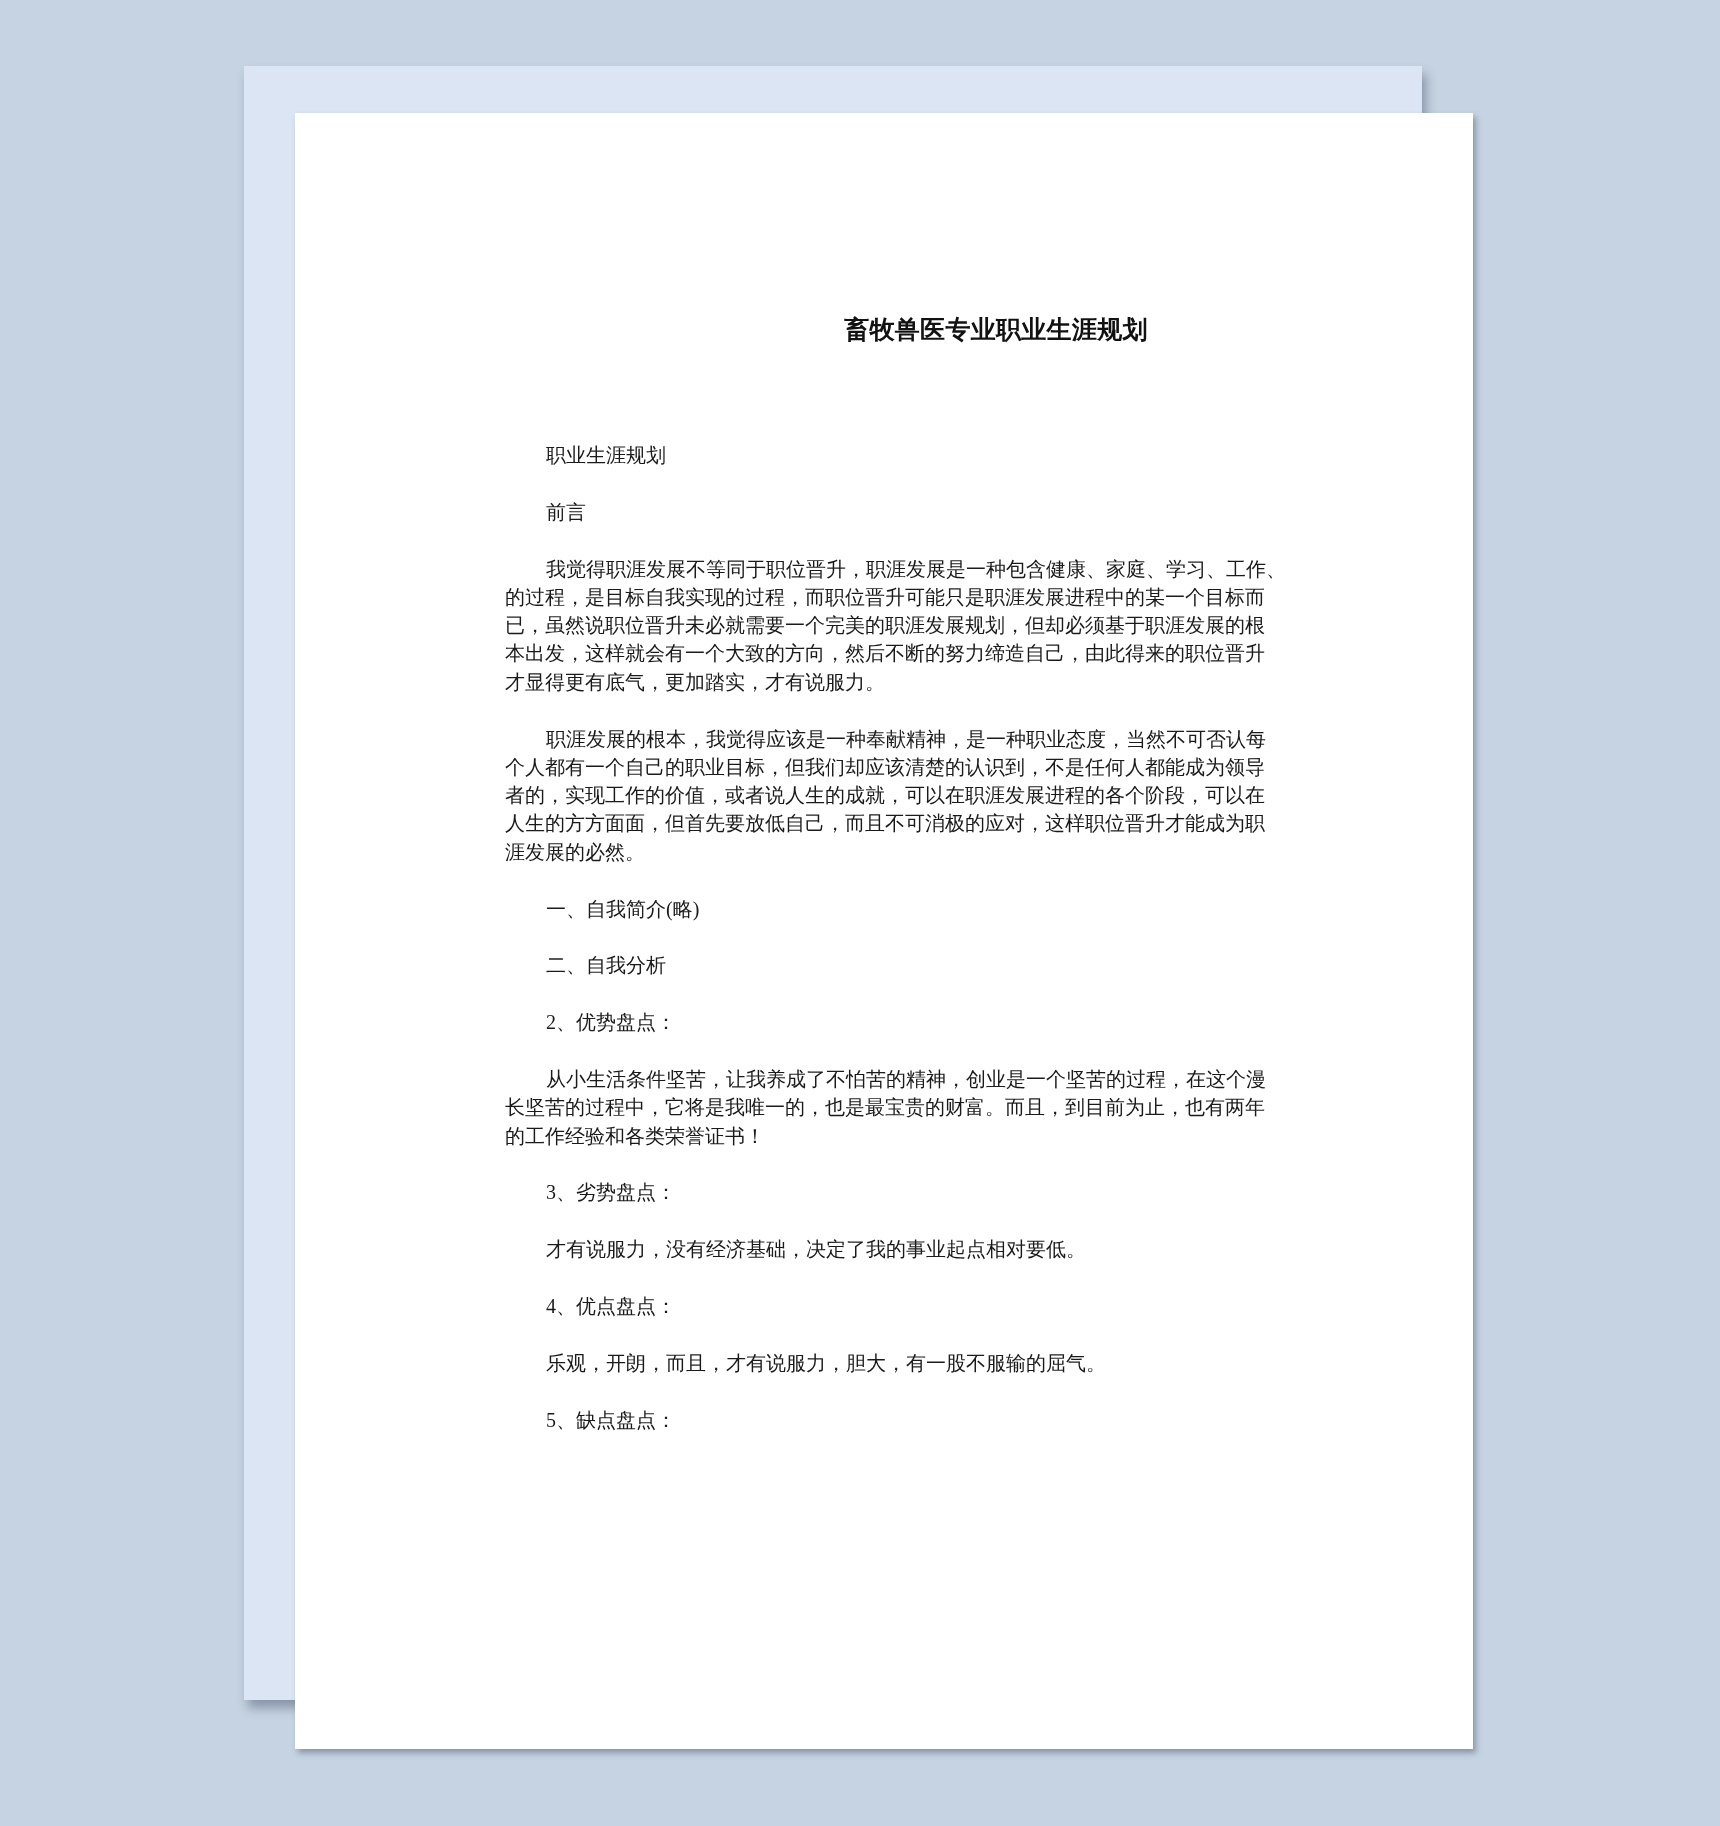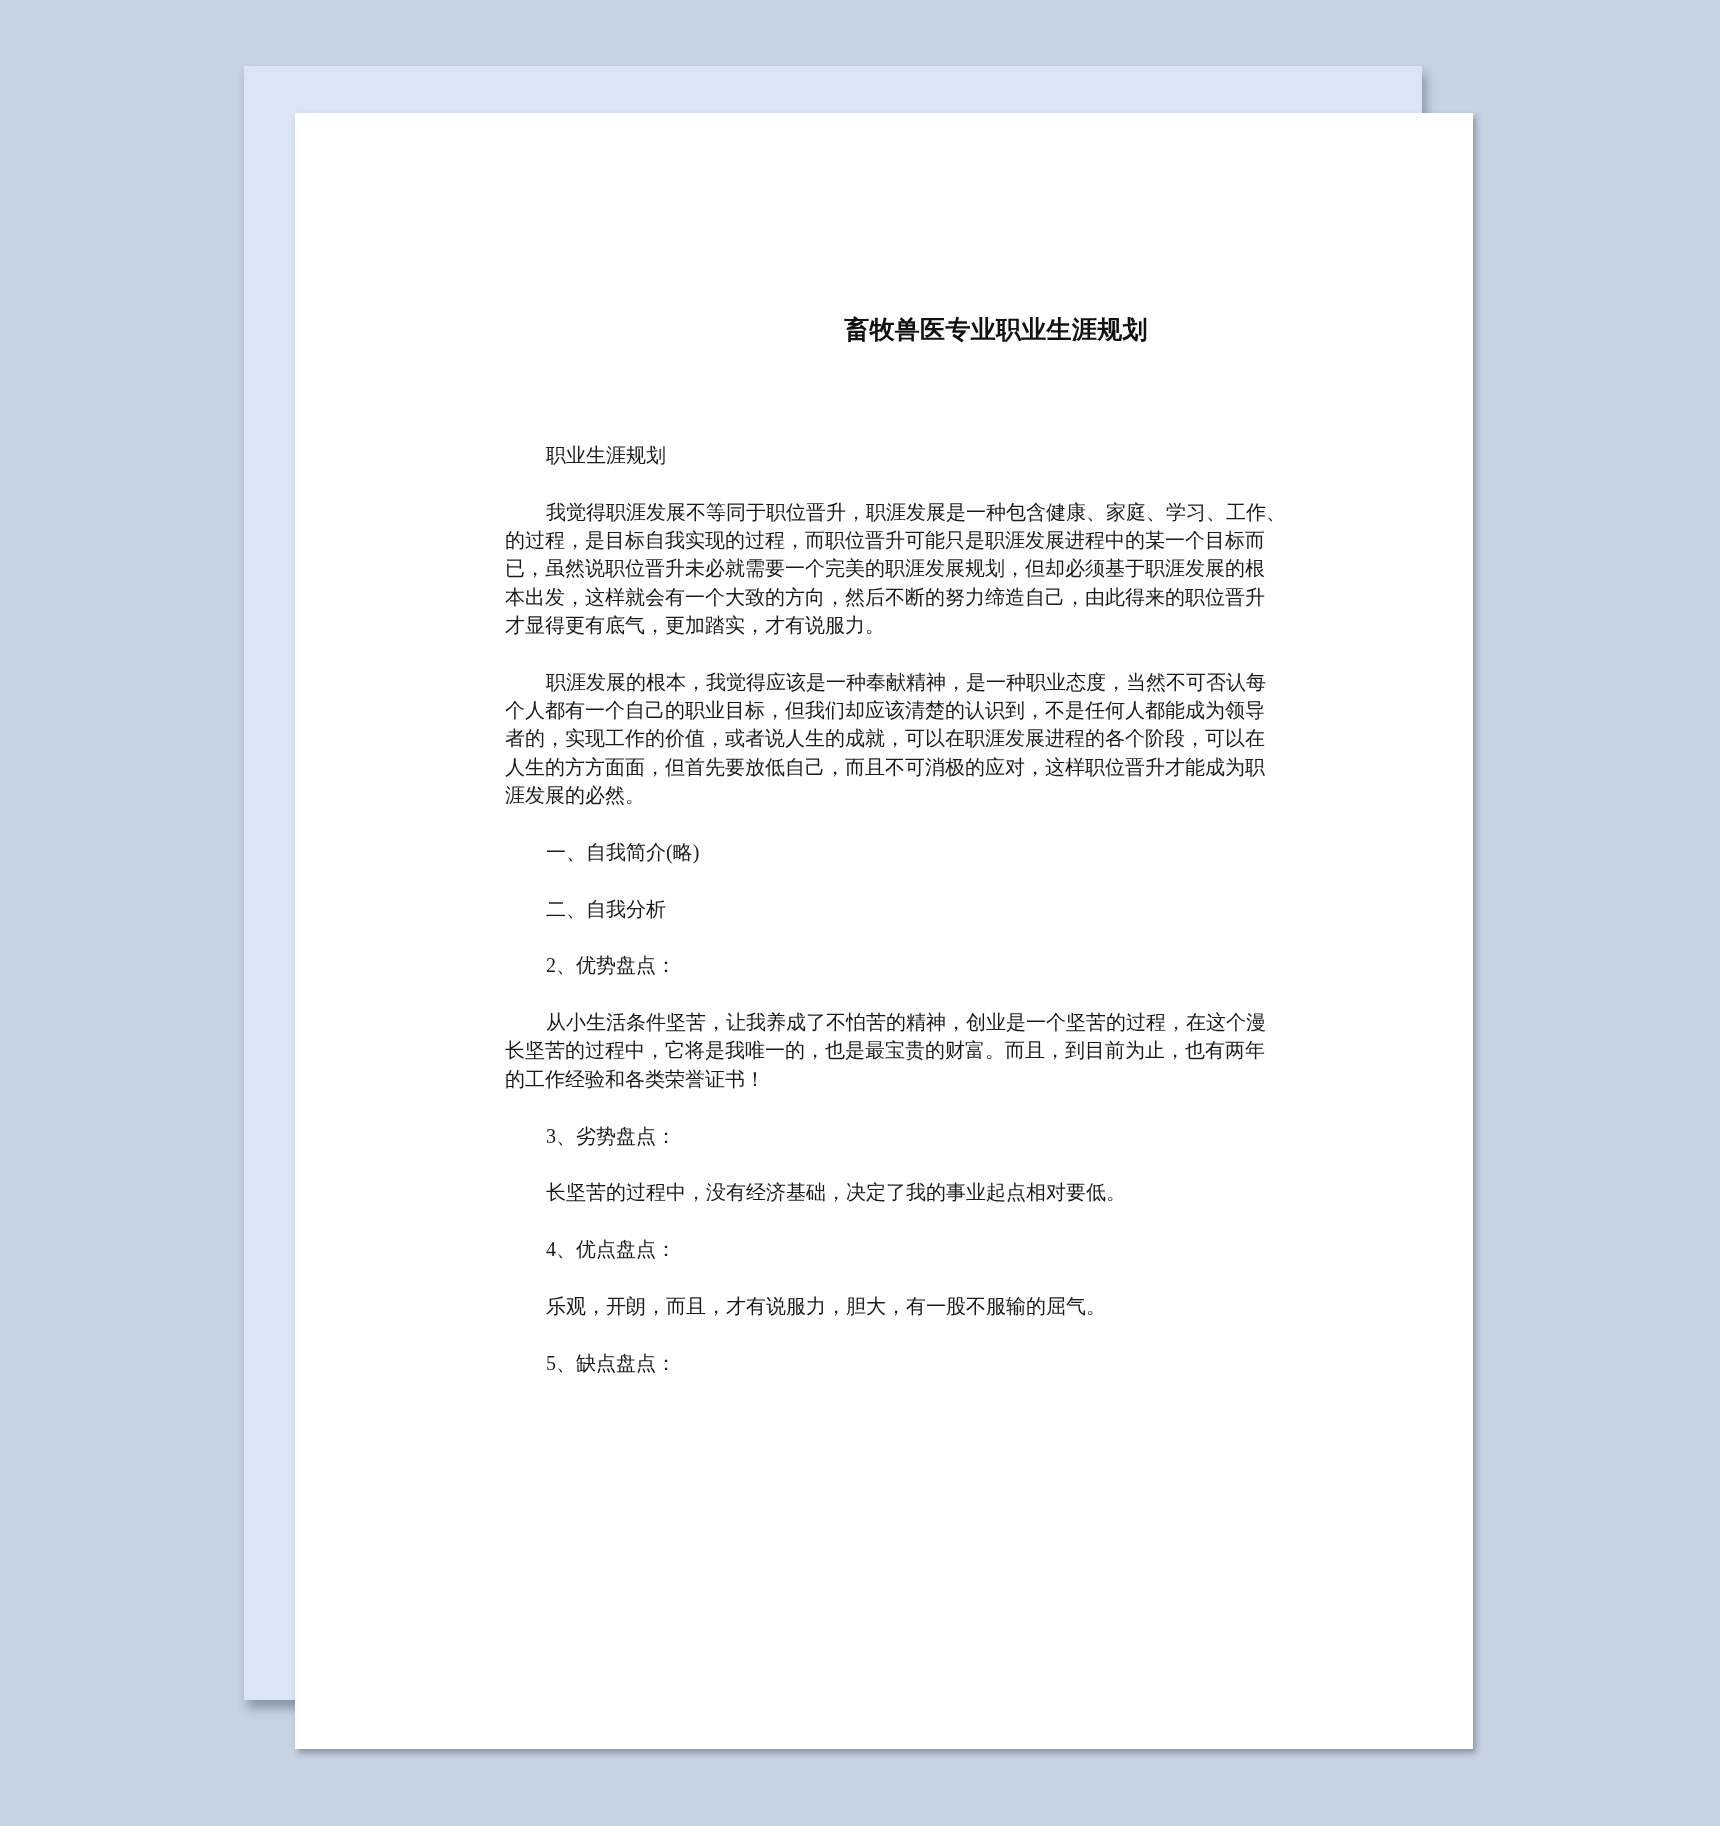--- a/index.html
+++ b/index.html
@@ -81,20 +81,23 @@
 <div class="front-page"></div>
 
 <div class="doc-title">畜牧兽医专业职业生涯规划</div>
 
 <div class="doc-body">
 
   <div class="para single">
     <span class="line indent">职业生涯规划</span>
   </div>
 
+  <div class="para single">
+    <span class="line indent">前言</span>
+  </div>
 
   <div class="para">
     <span class="line indent">我觉得职涯发展不等同于职位晋升，职涯发展是一种包含健康、家庭、学习、工作、</span>
     <span class="line">的过程，是目标自我实现的过程，而职位晋升可能只是职涯发展进程中的某一个目标而</span>
     <span class="line">已，虽然说职位晋升未必就需要一个完美的职涯发展规划，但却必须基于职涯发展的根</span>
     <span class="line">本出发，这样就会有一个大致的方向，然后不断的努力缔造自己，由此得来的职位晋升</span>
     <span class="line last">才显得更有底气，更加踏实，才有说服力。</span>
   </div>
 
   <div class="para">
@@ -122,21 +125,21 @@
     <span class="line indent">从小生活条件坚苦，让我养成了不怕苦的精神，创业是一个坚苦的过程，在这个漫</span>
     <span class="line">长坚苦的过程中，它将是我唯一的，也是最宝贵的财富。而且，到目前为止，也有两年</span>
     <span class="line last">的工作经验和各类荣誉证书！</span>
   </div>
 
   <div class="para single">
     <span class="line indent">3、劣势盘点：</span>
   </div>
 
   <div class="para single">
-    <span class="line indent">长坚苦的过程中，没有经济基础，决定了我的事业起点相对要低。</span>
+    <span class="line indent">才有说服力，没有经济基础，决定了我的事业起点相对要低。</span>
   </div>
 
   <div class="para single">
     <span class="line indent">4、优点盘点：</span>
   </div>
 
   <div class="para single">
     <span class="line indent">乐观，开朗，而且，才有说服力，胆大，有一股不服输的屈气。</span>
   </div>
 

